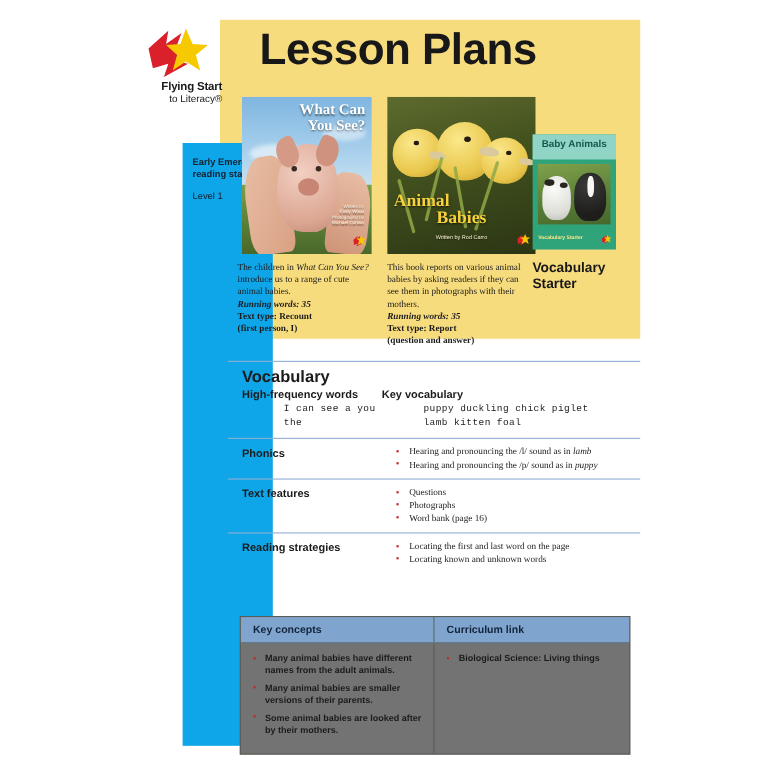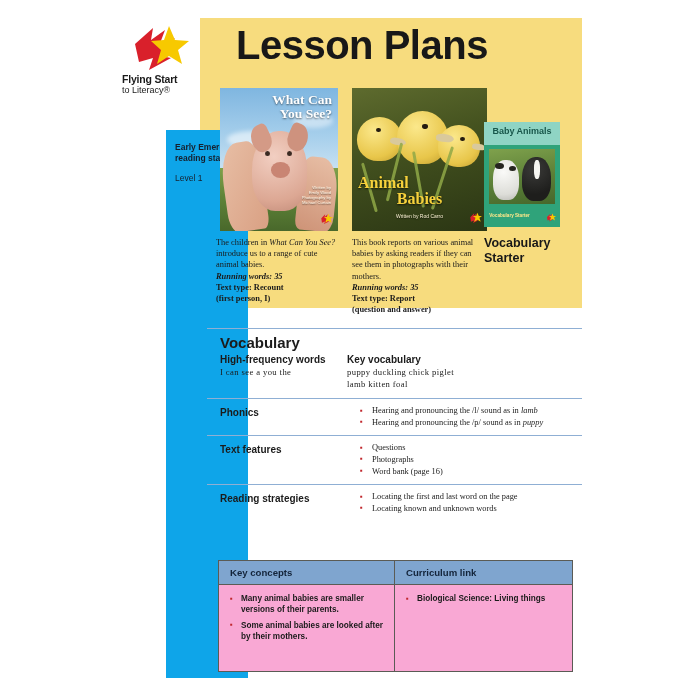--- a/index.html
+++ b/index.html
@@ -25,21 +25,21 @@
     background: #F7DC7E;
   }
 
   
   #logo-block {
     position: absolute;
     left: 122px;
     top: 24px;
     width: 80px;
     height: 76px;
-    text-align: left;
+    text-align: right;
   }
   #logo-mark {
     width: 62px;
     height: 48px;
     margin: 0 auto;
     position: relative;
   }
   #logo-mark svg { display: block; }
   .logo-line1 {
     font-size: 10.5px;
@@ -363,25 +363,26 @@
   }
   .vocab-col-hf { width: 140px; padding-left: 13px; box-sizing: border-box; }
   .vocab-col-kv { flex: 1; }
   .vocab-col-head {
     font-size: 10px;
     font-weight: bold;
     color: #1b1b1b;
     line-height: 14px;
   }
   .vocab-words {
-    font-family: Liberation Serif, serif;
+    font-family: Liberation Mono, monospace;
     font-size: 8.6px;
     line-height: 11.6px;
     color: #1b1b1b;
     letter-spacing: 0.4px;
+    margin-left: 38px;
   }
 
   
   ul.bullets {
     margin: 0;
     padding: 0;
     list-style: none;
   }
   ul.bullets li {
     position: relative;
@@ -403,21 +404,21 @@
 
   
   #bottom-table {
     position: absolute;
     left: 218px;
     top: 560px;
     width: 355px;
     border: 1px solid #5B5B55;
     box-sizing: border-box;
     display: flex;
-    background: #f9a8d4;
+    background: #737373;
   }
   .tbl-col { box-sizing: border-box; }
   #tbl-col-left { width: 176px; border-right: 1px solid #5B5B55; }
   #tbl-col-right { flex: 1; }
   .tbl-head {
     background: #7FA5CF;
     border-bottom: 1px solid #5B5B55;
     font-size: 9.6px;
     font-weight: bold;
     color: #13243a;
@@ -617,20 +618,21 @@
     </div>
   </div>
 
 </div>
 
 <div id="bottom-table">
   <div class="tbl-col" id="tbl-col-left">
     <div class="tbl-head">Key concepts</div>
     <div class="tbl-body">
       <ul class="tbl-bullets">
+        <li>Many animal babies have different names from the adult animals.</li>
         <li>Many animal babies are smaller versions of their parents.</li>
         <li>Some animal babies are looked after by their mothers.</li>
       </ul>
     </div>
   </div>
   <div class="tbl-col" id="tbl-col-right">
     <div class="tbl-head">Curriculum link</div>
     <div class="tbl-body">
       <ul class="tbl-bullets">
         <li>Biological Science: Living things</li>

